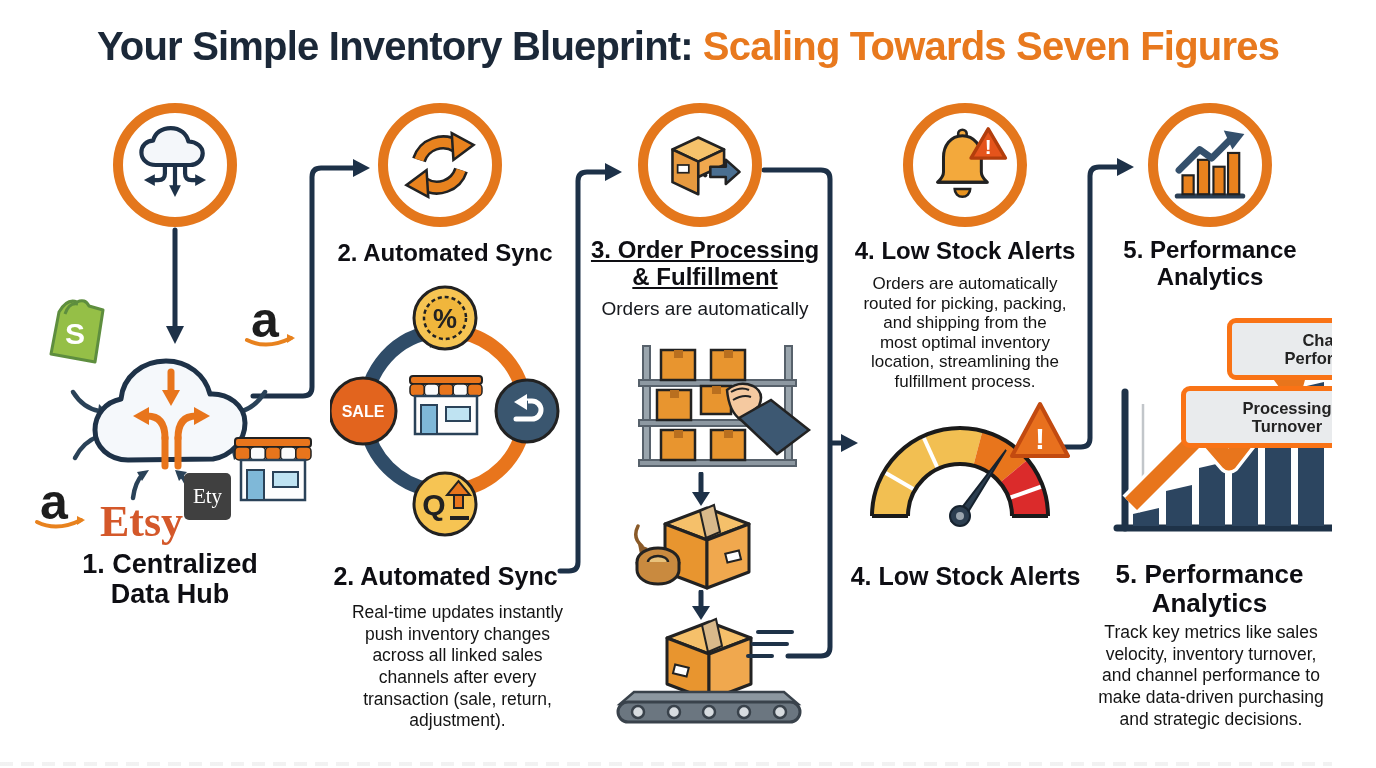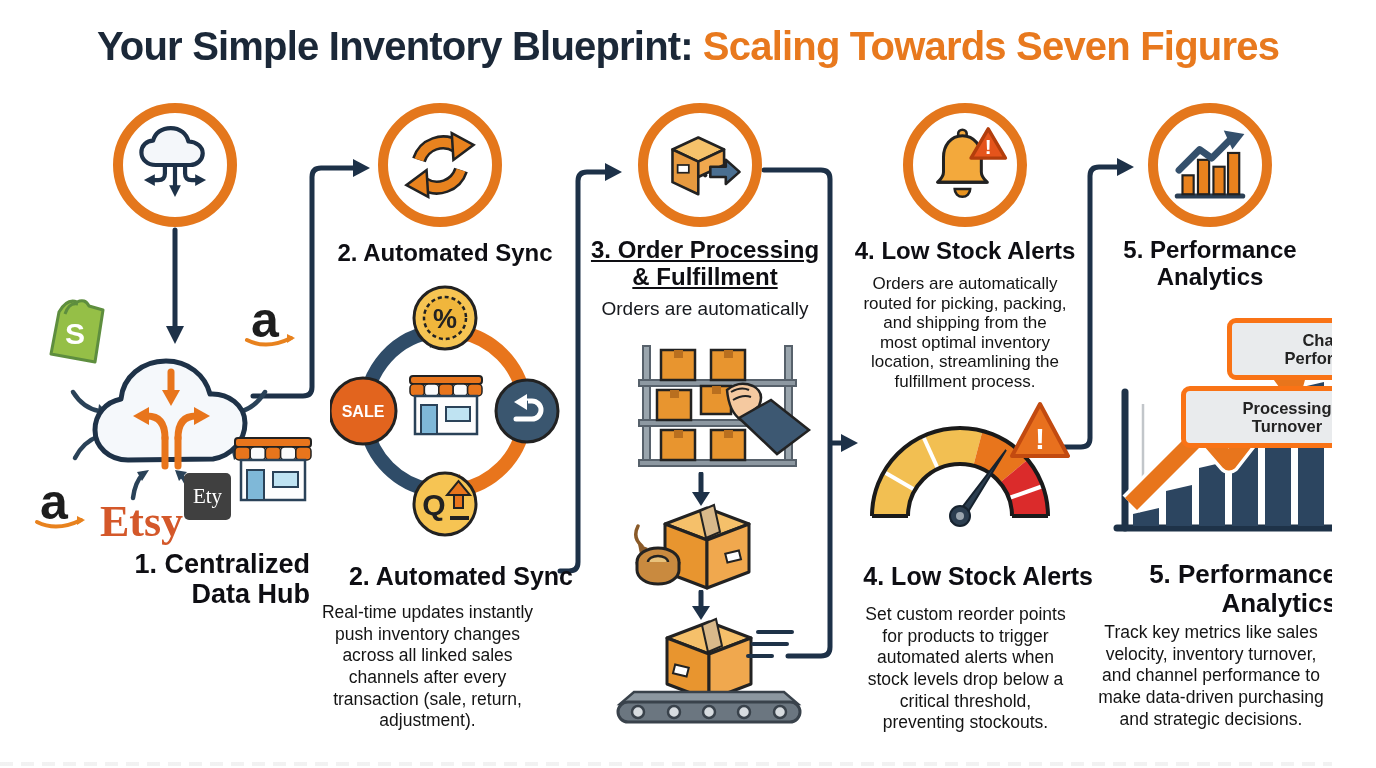--- a/index.html
+++ b/index.html
@@ -11,21 +11,21 @@
   .title{top:24px;left:0;width:1376px;text-align:center;font-size:40px;font-weight:bold;
          letter-spacing:-0.8px;color:#1B2838;}
   .title .orange{color:#E8791E;margin-left:10px;}
   
   .ring{width:104px;height:104px;border:10px solid #E4771C;border-radius:50%;background:#fff;
         display:flex;align-items:center;justify-content:center;z-index:2;}
   
   .step-label{font-weight:bold;font-size:24px;line-height:1.12;text-align:center;color:#0E0E13;z-index:3;}
   .subtext{font-size:19px;text-align:center;color:#16181d;z-index:3;}
   .body-text{font-size:17.5px;line-height:1.24;text-align:center;color:#141414;z-index:3;}
-  .big-title{font-weight:bold;font-size:26px;line-height:1.12;text-align:right;color:#0E0E13;z-index:3;}
+  .big-title{font-weight:bold;font-size:26px;line-height:1.12;text-align:center;color:#0E0E13;z-index:3;}
   
   .callout{background:#E9EBED;border:5px solid #f97316;border-radius:9px;color:#232323;
            font-size:16.5px;font-weight:bold;line-height:1.12;text-align:center;
            display:flex;align-items:center;justify-content:center;z-index:4;padding-left:48px;}
   
   .etsy{font-family:"Liberation Serif",serif;font-size:44px;color:#D4582A;font-weight:bold;z-index:3;}
   .ety-tile{width:47px;height:47px;background:#404040;border-radius:5px;display:flex;align-items:center;
             justify-content:center;color:#fff;font-family:"Liberation Serif",serif;font-size:21px;z-index:3;}
   .amazon-a{font-size:50px;font-weight:bold;color:#1d1d1d;line-height:0.8;z-index:3;}
   .footer-strip{left:0;bottom:2px;width:1376px;height:4px;opacity:.55;
@@ -369,34 +369,28 @@
   </svg>
   <div class="abs callout lines" style="left:1181px;top:386px;width:106px;height:52px;">Processing
 Turnover</div>
   <div class="abs callout lines" style="left:1227px;top:318px;width:110px;height:52px;">Channel
 Performance</div>
 
   <div class="abs big-title lines" style="left:30px;top:549px;width:280px;font-size:27px;">1. Centralized
 Data Hub</div>
 
   <div class="abs big-title" style="left:318px;top:562px;width:255px;font-size:25px;">2. Automated Sync</div>
-  <div class="abs body-text lines" style="left:300px;top:602px;width:255px;">Real-time updates instantly
+  <div class="abs body-text lines" style="left:330px;top:602px;width:255px;">Real-time updates instantly
 push inventory changes
 across all linked sales
 channels after every
 transaction (sale, return,
 adjustment).</div>
 
   <div class="abs big-title" style="left:838px;top:562px;width:255px;font-size:25px;">4. Low Stock Alerts</div>
-  <div class="abs body-text lines" style="left:838px;top:604px;width:255px;">Set custom reorder points
-for products to trigger
-automated alerts when
-stock levels drop below a
-critical threshold,
-preventing stockouts.</div>
 
   <div class="abs big-title lines" style="left:1082px;top:560px;width:255px;">5. Performance
 Analytics</div>
   <div class="abs body-text lines" style="left:1080px;top:622px;width:262px;">Track key metrics like sales
 velocity, inventory turnover,
 and channel performance to
 make data-driven purchasing
 and strategic decisions.</div>
 
   <div class="abs footer-strip"></div>

